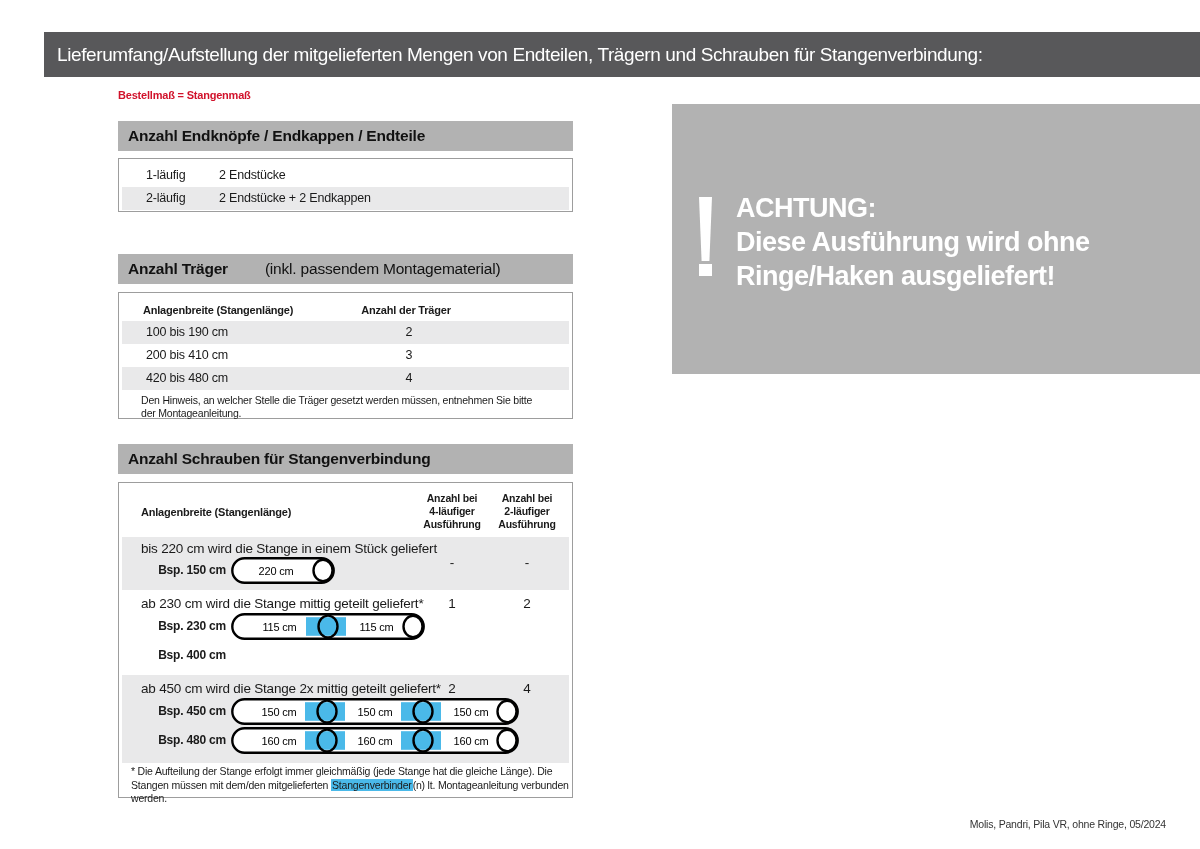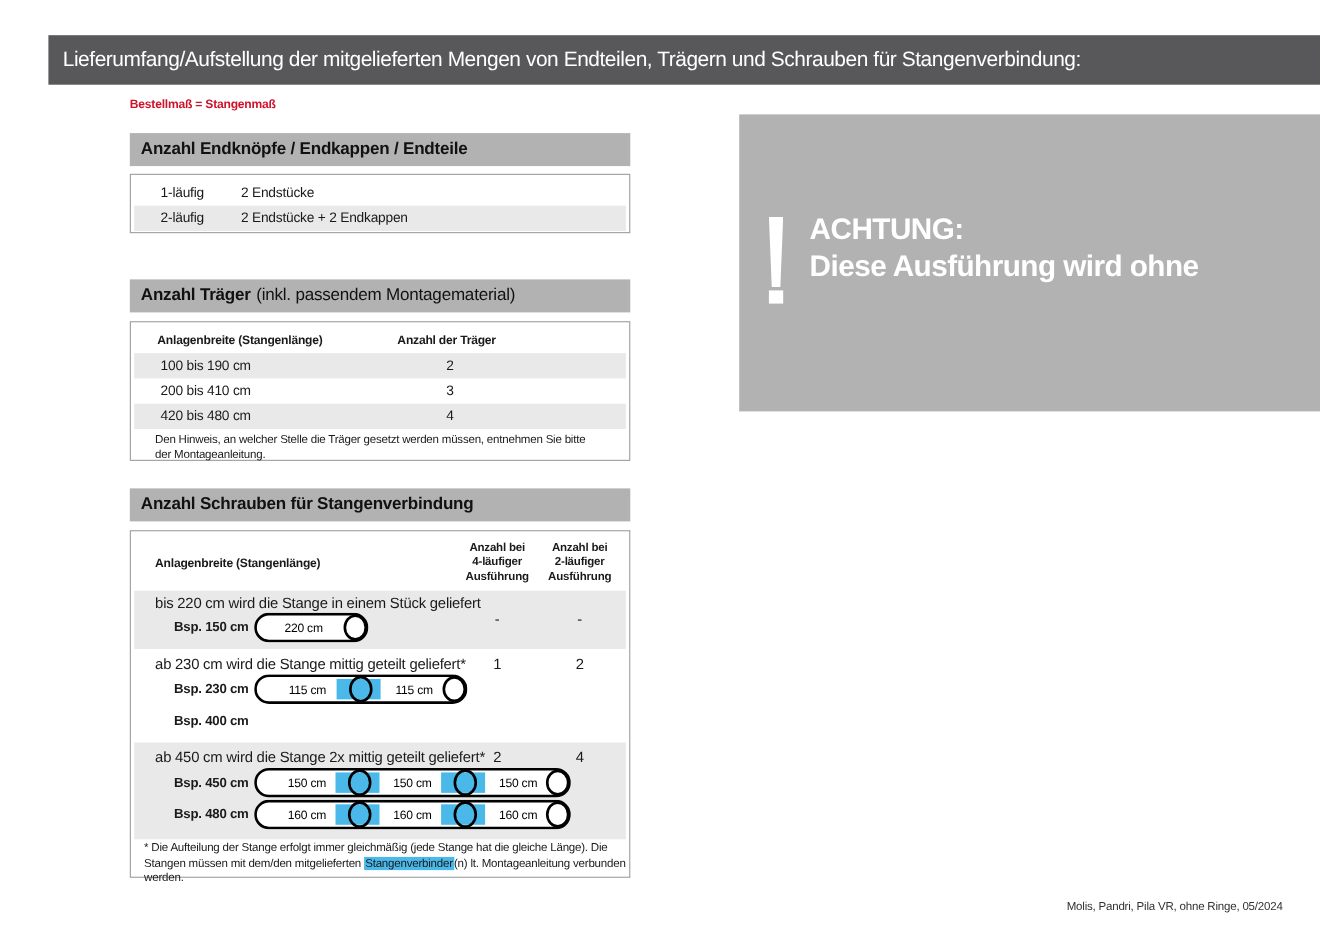--- a/index.html
+++ b/index.html
@@ -114,21 +114,21 @@
   <div class="row-band" style="top:5px;">
     <span class="cell-label">1-läufig</span>
     <span class="cell-val">2 Endstücke</span>
   </div>
   <div class="row-band alt" style="top:28px;">
     <span class="cell-label">2-läufig</span>
     <span class="cell-val">2 Endstücke + 2 Endkappen</span>
   </div>
 </div>
 
-<div class="abs section-bar" style="top:254px;">
+<div class="abs section-bar" style="top:254px;gap:32px;">
   <span>Anzahl Träger</span>
   <span class="normal" style="margin-left:5px;">(inkl. passendem Montagematerial)</span>
 </div>
 <div class="abs tbl" style="top:292px; height:127px;">
   <div class="abs small-head" style="left:24px; top:11px;">Anlagenbreite (Stangenlänge)</div>
   <div class="abs small-head col-center" style="top:11px;">Anzahl der Träger</div>
   <div class="row-band alt" style="top:28px;">
     <span class="cell-label">100 bis 190 cm</span>
     <span class="col-center">2</span>
   </div>
@@ -224,16 +224,17 @@
 
   <p class="footnote"><span>* Die Aufteilung der Stange erfolgt immer gleichmäßig (jede Stange hat die gleiche Länge). Die Stangen müssen mit dem/den mitgelieferten </span><span class="highlight">Stangenverbinder</span><span>(n) lt. Montageanleitung verbunden werden.</span></p>
 </div>
 
 <div class="abs notice">
   <div class="excl-bar"></div>
   <div class="excl-dot"></div>
   <div class="notice-text">
     <div>ACHTUNG:</div>
     <div>Diese Ausführung wird ohne</div>
+    <div>Ringe/Haken ausgeliefert!</div>
   </div>
 </div>
 
 <div class="abs footer">Molis, Pandri, Pila VR, ohne Ringe, 05/2024</div>
 
 </body></html>

